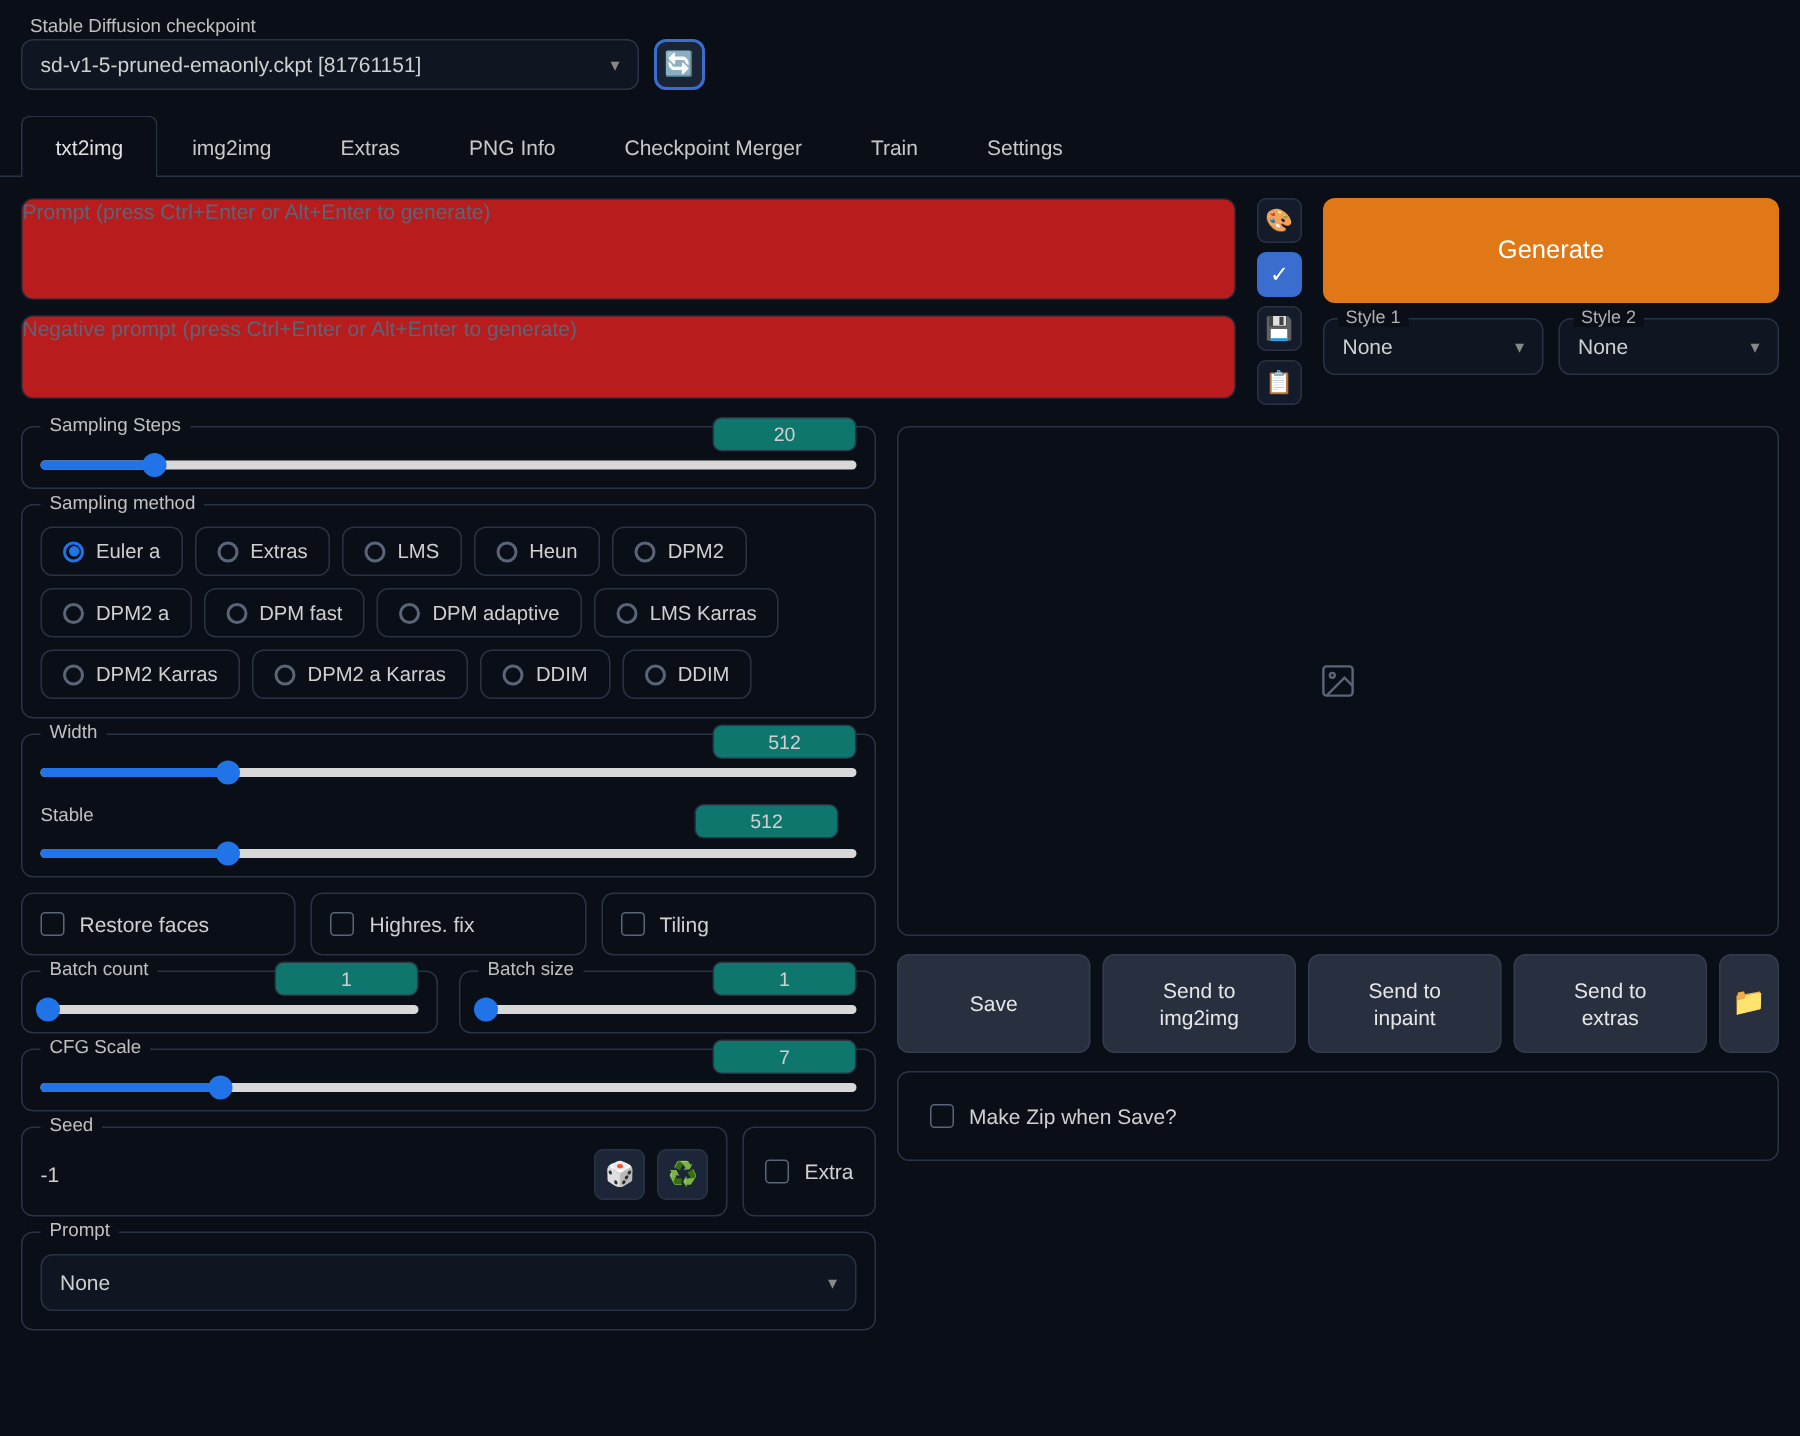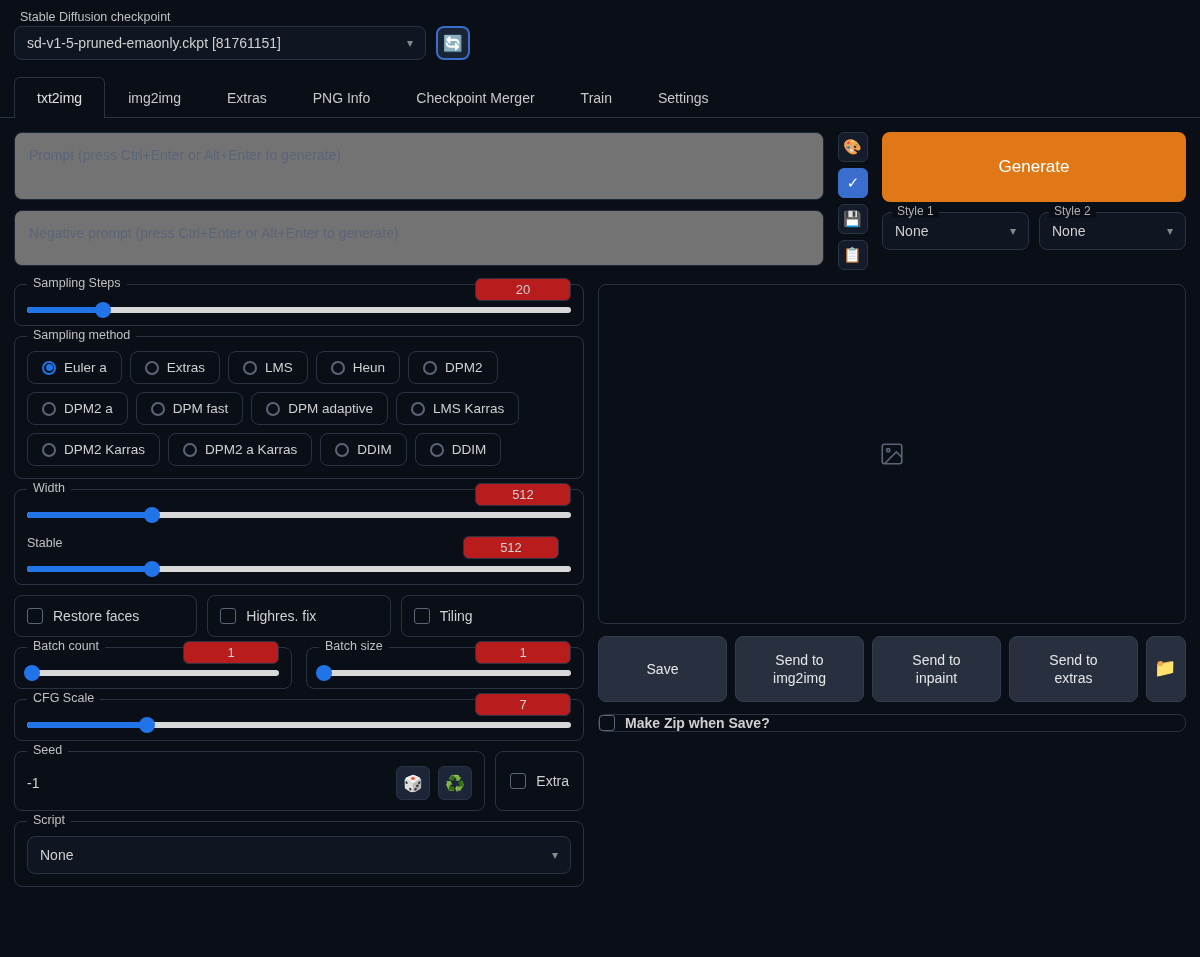--- a/index.html
+++ b/index.html
@@ -59,24 +59,23 @@
   background: #0a0e17;
   color: #e0e0e0;
 }
 .content {
   display: flex;
   padding: 14px;
   gap: 14px;
 }
 .prompt-col { flex: 1; display: flex; flex-direction: column; gap: 10px; }
 .textarea {
-  background: #737373;
+  background: #b91c1c;
   border: 1px solid #1c2638;
   border-radius: 8px;
-  padding: 14px;
   color: #d0d0d0;
   resize: none;
   font-family: inherit;
   font-size: 14px;
 }
 .textarea::placeholder { color: #5a6578; }
 .prompt-area { height: 68px; }
 .neg-prompt-area { height: 56px; }
 .side-btns { display: flex; flex-direction: column; gap: 6px; }
 .side-btn {
@@ -134,21 +133,21 @@
   top: -9px; left: 12px;
   background: #0a0e17;
   padding: 0 6px;
   font-size: 12.5px;
   color: #c0c0c0;
 }
 .numbox {
   position: absolute;
   right: 12px;
   top: -7px;
-  background: #b91c1c;
+  background: #0f766e;
   border: 1px solid #2a3344;
   border-radius: 6px;
   padding: 3px 0;
   width: 96px;
   text-align: center;
   font-size: 13px;
 }
 .slider {
   flex: 1;
   height: 6px;
@@ -280,25 +279,24 @@
   font-size: 14px;
   cursor: pointer;
   text-align: center;
   line-height: 1.3;
   font-weight: 500;
 }
 .out-btn.small { flex: 0 0 40px; padding: 14px 0; font-size: 18px; }
 .zip-row {
   border: 1px solid #2a3344;
   border-radius: 8px;
-  padding: 0;
+  padding: 21px;
   display: flex;
   align-items: flex-end;
   gap: 10px;
-  font-weight: bold;
 }
 .img-icon-svg { stroke: #5a6578; fill: none; stroke-width: 1.5; }
 </style>
 </head>
 <body>
 
 <div class="top-bar">
   <div class="checkpoint-label">Stable Diffusion checkpoint</div>
   <div class="checkpoint-row">
     <div class="select checkpoint-select">
@@ -504,21 +502,21 @@
             <span>♻️</span>
           </div>
       </div>
       <div class="extra-box">
         <div class="checkbox"></div>
         <span>Extra</span>
       </div>
     </div>
 
     <div class="panel" style="padding:14px 12px 12px 12px">
-      <div class="panel-label">Script</div>
+      <div class="panel-label">Prompt</div>
       <div class="script-select">
         <span>None</span>
         <span class="chevron">▾</span>
       </div>
     </div>
 
   </div>
 
   <div class="output-col">
     <div class="preview">

